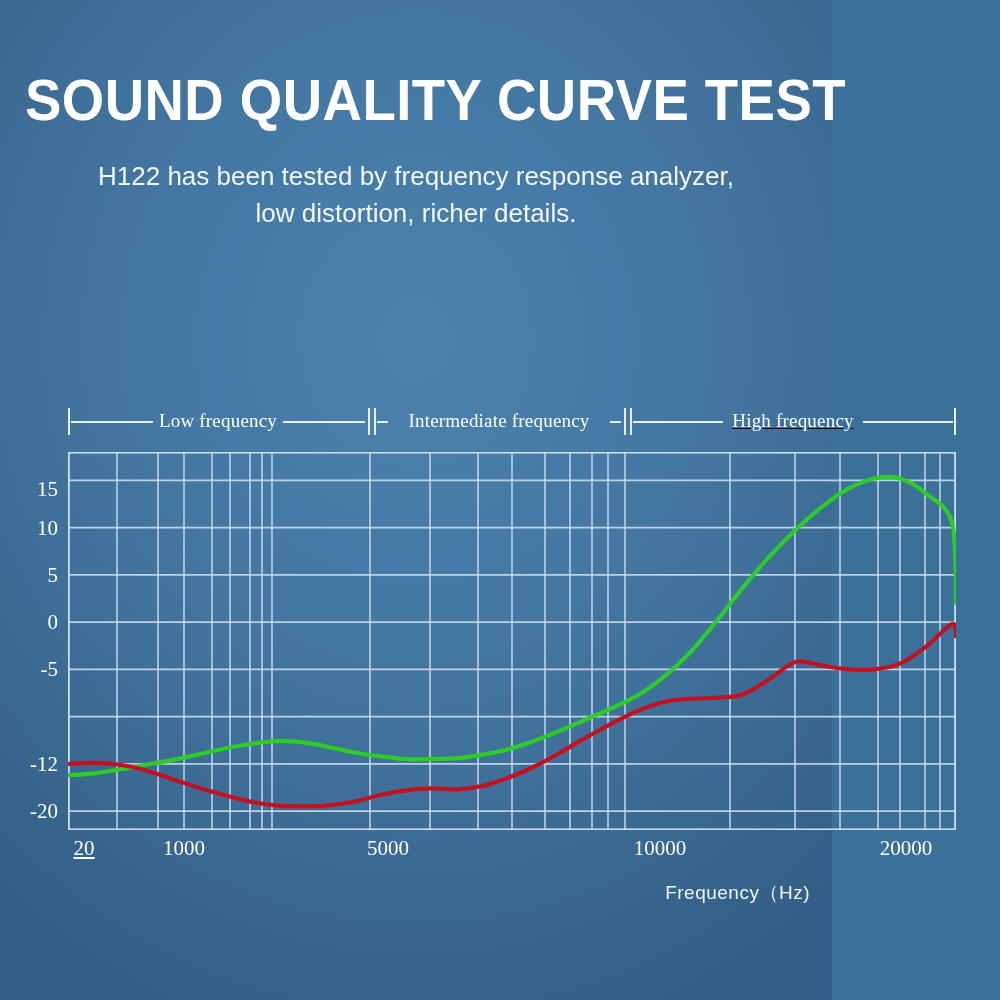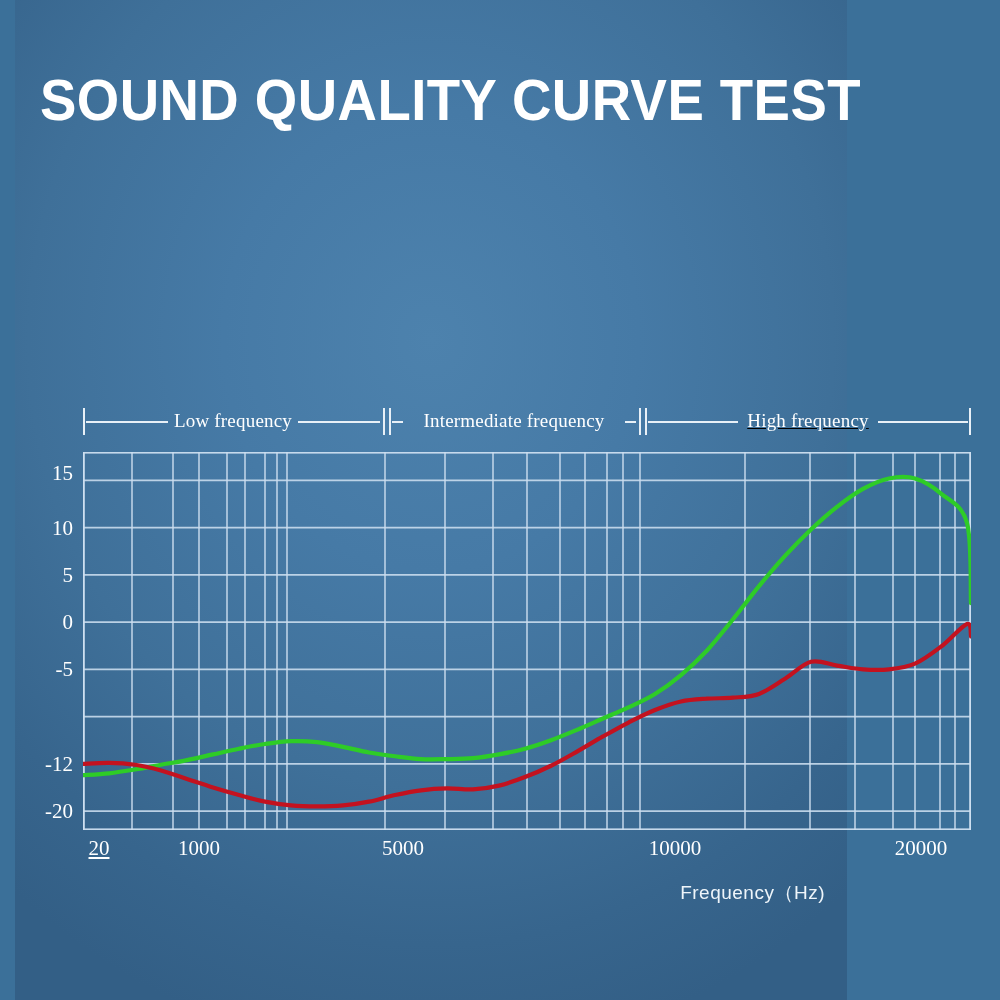--- a/index.html
+++ b/index.html
@@ -19,21 +19,20 @@
     inset: 0;
     width: 832px;
     height: 1000px;
     background:
       radial-gradient(ellipse 78% 72% at 50% 34%,
         #4d82ad 0%,
         #467aa6 32%,
         #3f7099 62%,
         #37658d 84%,
         #335f86 100%);
-    margin-left: 15px;
   }
 
   
   .title {
     position: absolute;
     left: 0; right: 0;
     top: 70px;
     text-align: center;
     color: #ffffff;
     font-size: 58px;
@@ -150,20 +149,24 @@
     letter-spacing: 0.5px;
   }
 </style>
 </head>
 <body>
 
 <div id="poster">
 
   <div class="title">SOUND QUALITY CURVE TEST</div>
 
+  <div class="subtitle">
+    <span>H122 has been tested by frequency response analyzer,</span>
+    <span>low distortion, richer details.</span>
+  </div>
 
   <div id="band-ruler">
       <div class="band" style="left: 0px; width: 300px;">
         <i class="bline left" style="width: 82.4px;"></i>
         <i class="bline right" style="width: 82.4px;"></i>
         <span class="band-label">Low frequency</span>
       </div>
       <i class="cap" style="left: 0px;"></i>
       <i class="cap" style="left: 300px;"></i>
       <div class="band" style="left: 306px; width: 250px;">
@@ -176,21 +179,21 @@
       <div class="band" style="left: 562px; width: 326px; text-decoration: underline;">
         <i class="bline left" style="width: 90.2px;"></i>
         <i class="bline right" style="width: 90.2px;"></i>
         <span class="band-label">High frequency</span>
       </div>
       <i class="cap" style="left: 562px;"></i>
       <i class="cap" style="left: 886px;"></i>
     </div>
 
   <div id="y-axis-labels">
-      <div class="ylabel" style="top: 21px; text-align: center;">15</div>
+      <div class="ylabel" style="top: 37px; text-align: center;">15</div>
       <div class="ylabel" style="top: 75.6px;">10</div>
       <div class="ylabel" style="top: 122.85px;">5</div>
       <div class="ylabel" style="top: 170.1px;">0</div>
       <div class="ylabel" style="top: 217.35px;">-5</div>
       <div class="ylabel" style="top: 311.85px;">-12</div>
       <div class="ylabel" style="top: 359.1px;">-20</div>
     </div>
 
   <div id="plot">
       <svg width="888" height="378" viewBox="0 0 888 378">

